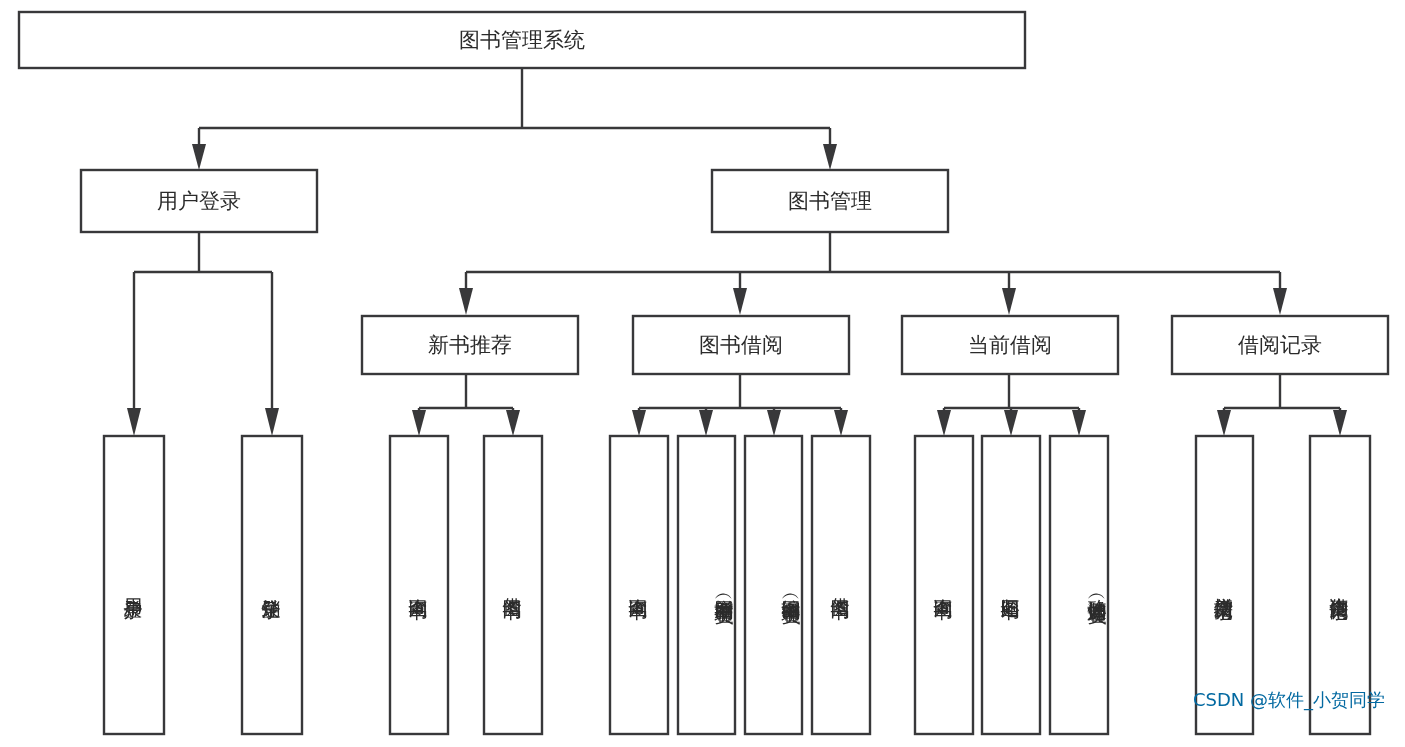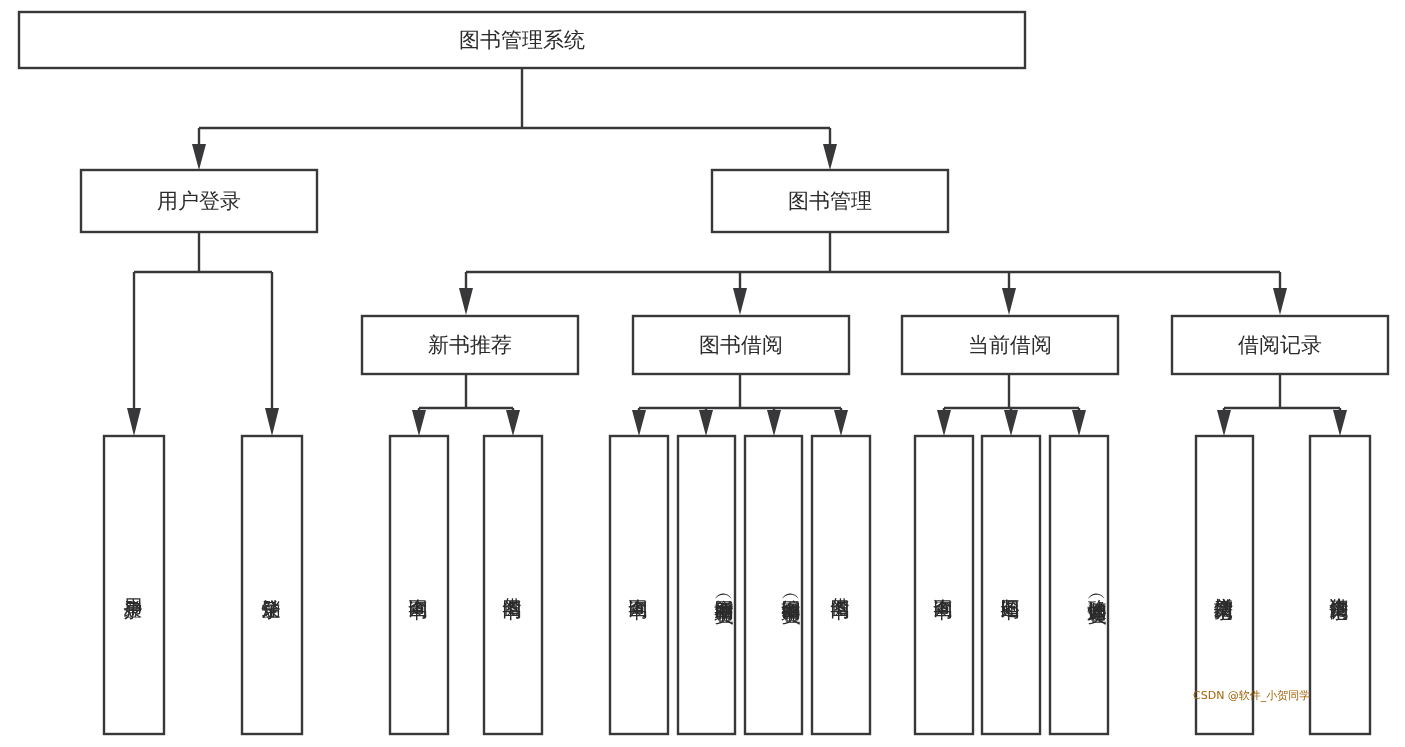--- a/index.html
+++ b/index.html
@@ -65,22 +65,22 @@
     text-align: center;
     white-space: nowrap;
     pointer-events: none;
     user-select: none;
   }
   .watermark {
     position: absolute;
     left: 1193px;
     top: 688px;
     font-family: "DejaVu Sans", "Liberation Sans", sans-serif;
-    font-size: 11px;
-    color: #a16207;
+    font-size: 18px;
+    color: #0369a1;
     white-space: nowrap;
     user-select: none;
   }
 </style>
 </head>
 <body>
 
 <div id="diagram-root">
 
   <svg id="tree-svg" viewBox="0 0 1405 747">

